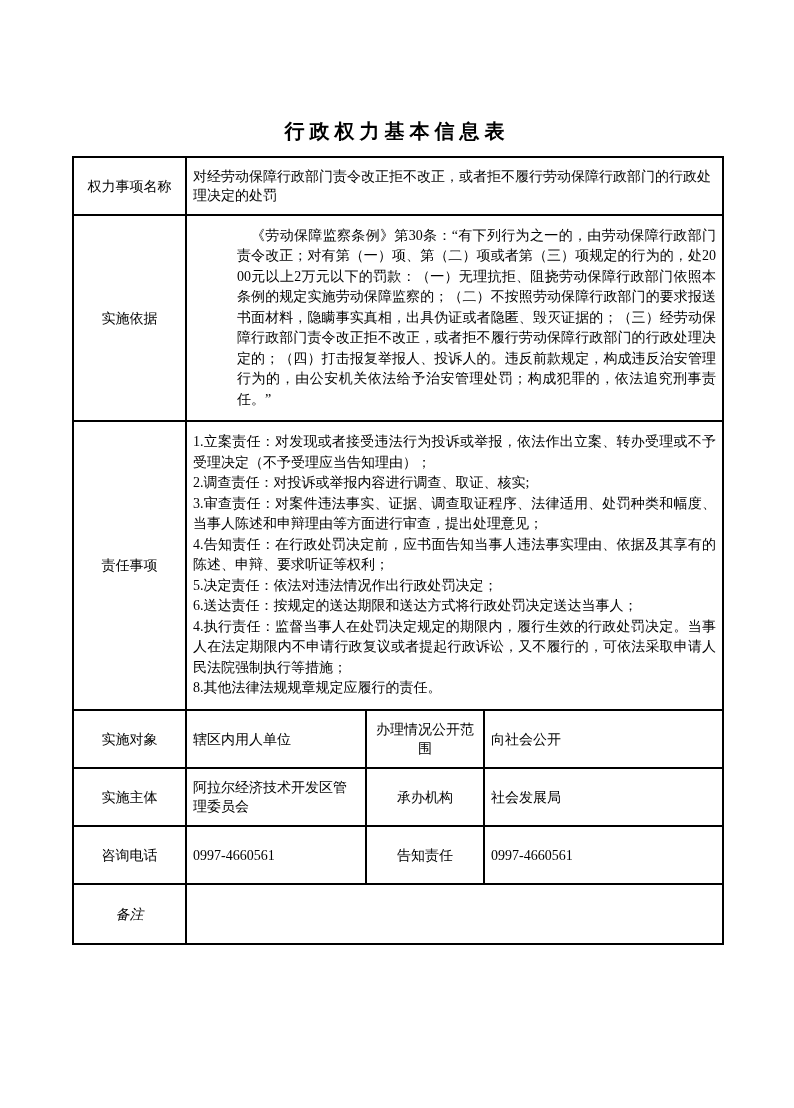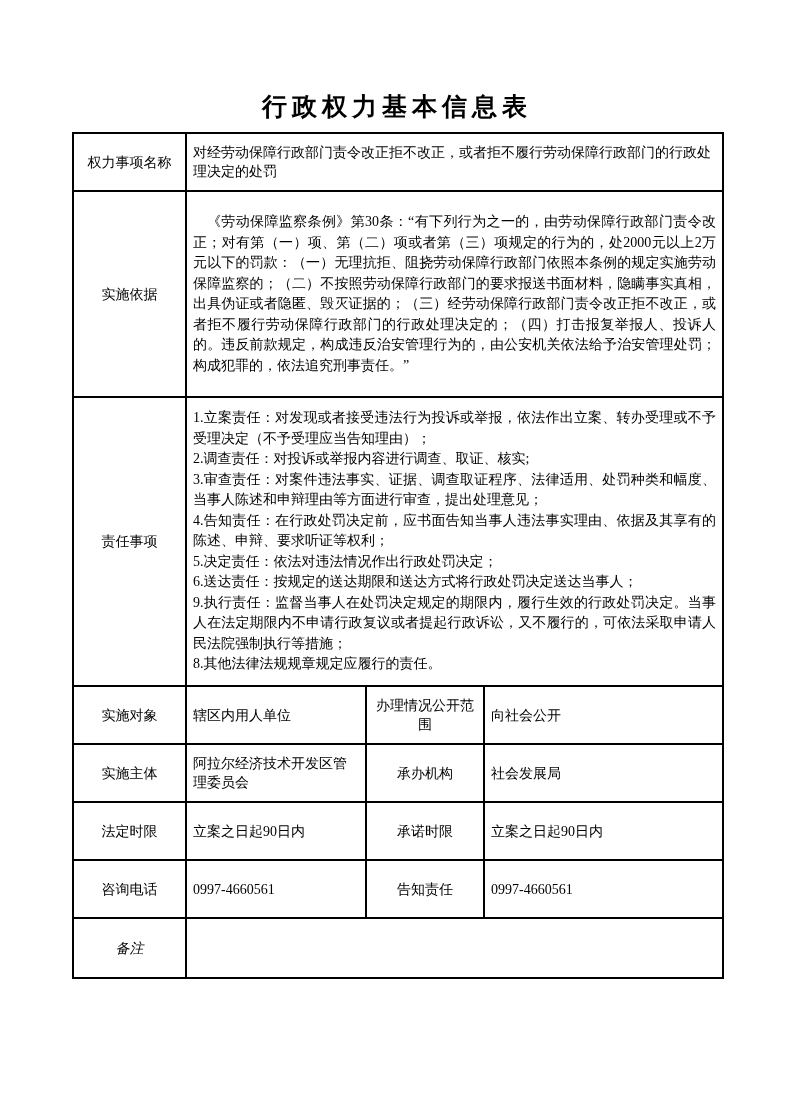--- a/index.html
+++ b/index.html
@@ -6,23 +6,23 @@
   .page{
     position:relative;
     width:794px;height:1108px;
     background:#ffffff;
     color:#000;
     font-family:"Liberation Serif","DejaVu Serif",serif;
     overflow:hidden;
   }
   .doc-title{
     margin:0;
-    padding-top:92px;
+    padding-top:116px;
     text-align:center;
-    font-size:25px;
+    font-size:20px;
     font-weight:bold;
     letter-spacing:5px;
     line-height:30px;
     font-family:"Liberation Serif","DejaVu Serif",serif;
   }
   table.info-table{
     border-collapse:collapse;
     table-layout:fixed;
     width:650px;
     margin:10px 0 0 72px;
@@ -36,21 +36,21 @@
     word-break:break-all;
   }
   td.lab{text-align:center;line-height:19px;margin-top:32px;}
   td.cen{text-align:left;line-height:19px;margin-top:29px;}
   td.just{
     text-align:justify;
     text-justify:inter-ideograph;
     line-height:20.5px;
     padding:4px 7px;
   }
-  .basis-text{text-indent:1em;}
+  .basis-text{text-indent:1em;margin-left:44px;}
   .duty-item{text-align:justify;text-justify:inter-ideograph;}
   td.h50{height:50px;}
   td.h198{height:198px;}
   td.h281{height:281px;}
   td.h52{height:52px;font-style:italic;}
 </style>
 </head>
 <body>
 
 <div class="page">
@@ -81,46 +81,40 @@
 
       <tr>
         <td class="lab h281">责任事项</td>
         <td class="just h281" colspan="3">
           <div class="duty-item">1.立案责任：对发现或者接受违法行为投诉或举报，依法作出立案、转办受理或不予受理决定（不予受理应当告知理由）；</div>
           <div class="duty-item">2.调查责任：对投诉或举报内容进行调查、取证、核实;</div>
           <div class="duty-item">3.审查责任：对案件违法事实、证据、调查取证程序、法律适用、处罚种类和幅度、当事人陈述和申辩理由等方面进行审查，提出处理意见；</div>
           <div class="duty-item">4.告知责任：在行政处罚决定前，应书面告知当事人违法事实理由、依据及其享有的陈述、申辩、要求听证等权利；</div>
           <div class="duty-item">5.决定责任：依法对违法情况作出行政处罚决定；</div>
           <div class="duty-item">6.送达责任：按规定的送达期限和送达方式将行政处罚决定送达当事人；</div>
-          <div class="duty-item">9.执行责任：监督当事人在处罚决定规定的期限内，履行生效的行政处罚决定。当事人在法定期限内不申请行政复议或者提起行政诉讼，又不履行的，可依法采取申请人民法院强制执行等措施；</div>
+          <div class="duty-item">4.执行责任：监督当事人在处罚决定规定的期限内，履行生效的行政处罚决定。当事人在法定期限内不申请行政复议或者提起行政诉讼，又不履行的，可依法采取申请人民法院强制执行等措施；</div>
           <div class="duty-item">8.其他法律法规规章规定应履行的责任。</div>
         </td>
       </tr>
 
       <tr>
         <td class="lab h50">实施对象</td>
         <td class="cen h50">辖区内用人单位</td>
         <td class="lab h50">办理情况公开范围</td>
         <td class="cen h50">向社会公开</td>
       </tr>
 
       <tr>
         <td class="lab h50">实施主体</td>
         <td class="cen h50">阿拉尔经济技术开发区管理委员会</td>
         <td class="lab h50">承办机构</td>
         <td class="cen h50">社会发展局</td>
       </tr>
 
 
-      <tr>
-        <td class="lab h50">法定时限</td>
-        <td class="cen h50">立案之日起90日内</td>
-        <td class="lab h50">承诺时限</td>
-        <td class="cen h50">立案之日起90日内</td>
-      </tr>
 
       <tr>
         <td class="lab h50">咨询电话</td>
         <td class="cen h50">0997-4660561</td>
         <td class="lab h50">告知责任</td>
         <td class="cen h50">0997-4660561</td>
       </tr>
 
       <tr>
         <td class="lab h52">备注</td>

